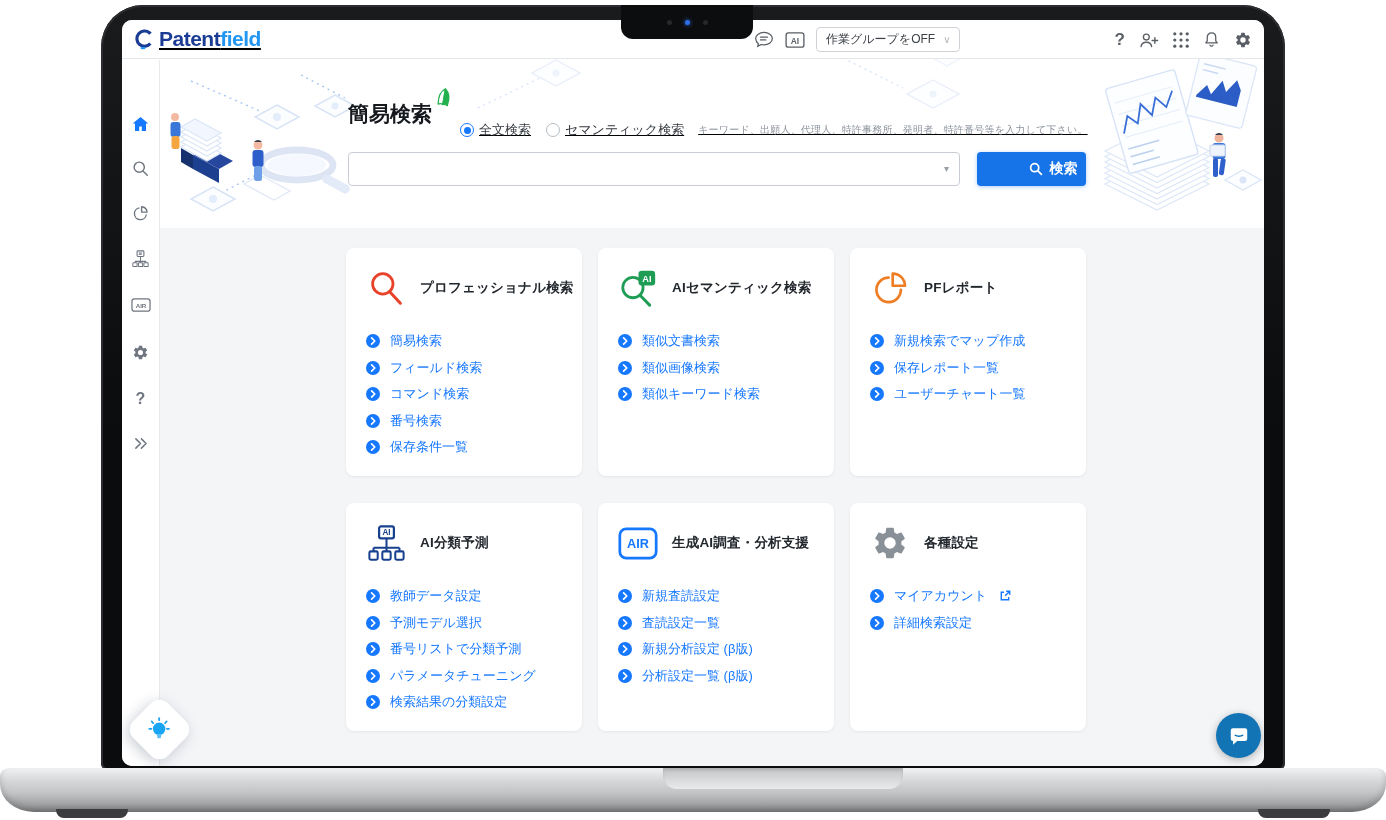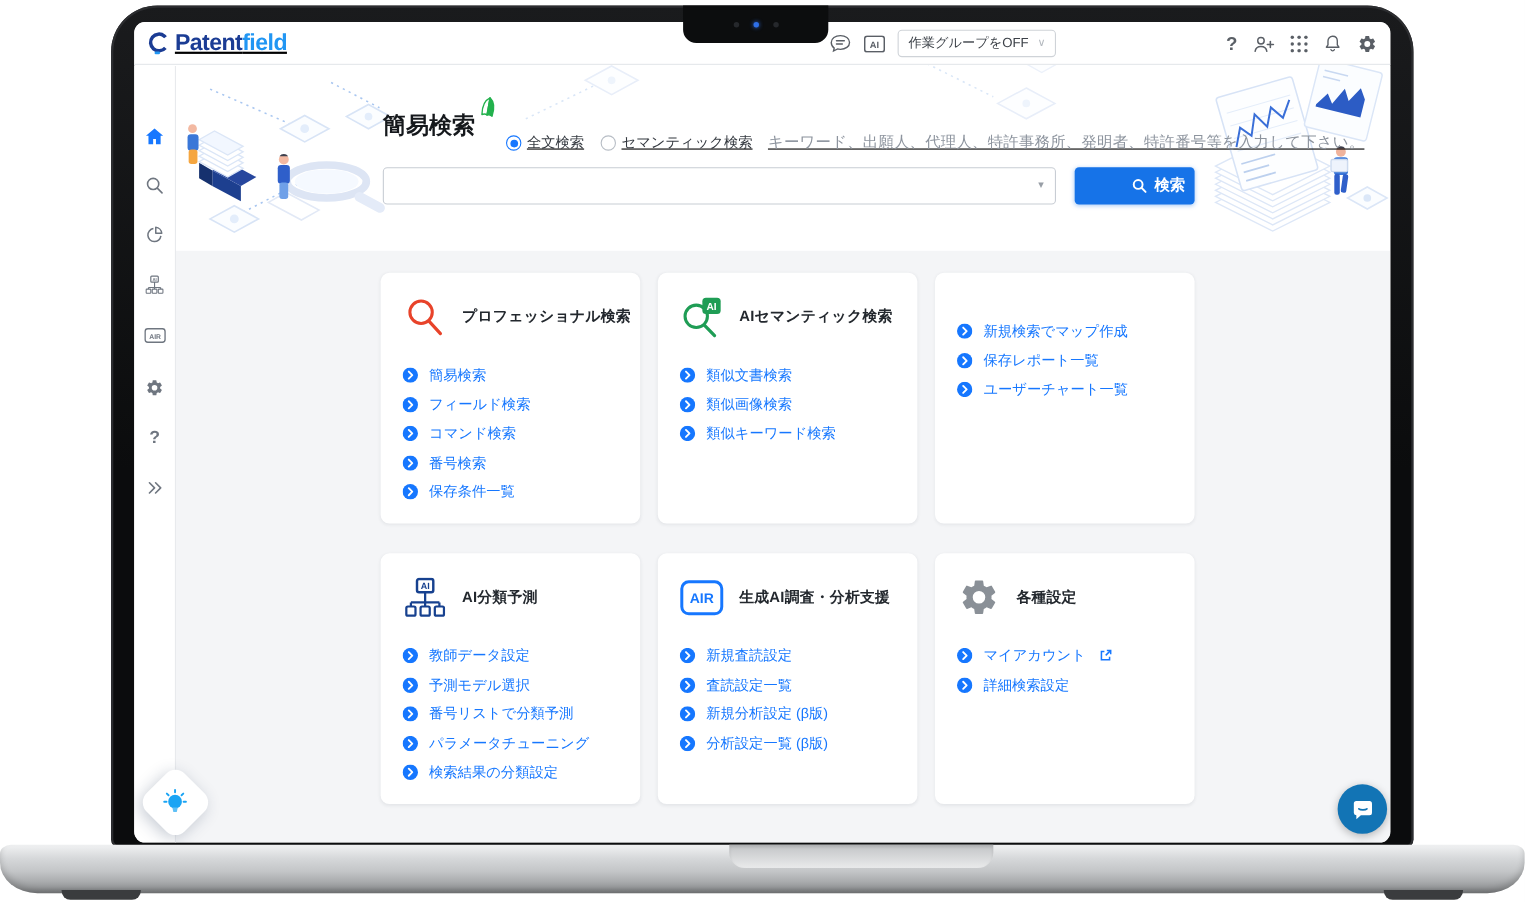--- a/index.html
+++ b/index.html
@@ -53,21 +53,21 @@
   .hero-bg { position:absolute; left:38px; top:40px; width:1104px; height:168px; background:#fff; z-index:1; }
   .illus { position:absolute; z-index:2; }
   .page-title { position:absolute; left:226px; top:80px; font-size:21px; font-weight:bold; color:#15181c; z-index:3; }
   .leaf-wrap { position:absolute; left:314px; top:68px; z-index:3; }
   .search-opts { position:absolute; left:338px; top:101px; display:flex; align-items:center; z-index:3;text-decoration:underline; }
   .radio { width:14px; height:14px; border-radius:50%; background:#fff; position:relative; cursor:pointer; }
   .radio.on { border:1px solid #1677ff; } .radio.on::after { content:""; position:absolute; left:2.5px; top:2.5px; width:7px; height:7px; border-radius:50%; background:#1677ff; }
   .radio.off { border:1px solid #b7bdc5; }
   .radio-label { font-size:13px; color:#33383f; margin-left:5px; }
   .opt-gap { width:15px; }
-  .helper { font-size:14px; color:#8d949e; margin-left:14px; letter-spacing:.2px; }
+  .helper { font-size:10px; color:#8d949e; margin-left:14px; letter-spacing:.2px; }
   .search-row { position:absolute; left:226px; top:132px; display:flex; z-index:3; }
   .search-box { width:612px; height:34px; border:1px solid #c8cdd4; border-radius:4px; background:#fff; position:relative; }
   .search-box input { width:100%; height:100%; border:none; outline:none; padding:0 28px 0 10px; font-size:13px;
     background:transparent; font-family:inherit; }
   .caret { position:absolute; right:10px; top:11px; color:#989ea6; font-size:10px; line-height:1; pointer-events:none; }
   .search-btn { margin-left:17px; width:109px; height:34px; background:#1673e8; border:none; border-radius:4px;
     color:#fff; font-weight:bold; font-size:14px; display:flex; align-items:center; justify-content:center; gap:7px;
     cursor:pointer; box-shadow:0 1px 4px rgba(22,115,232,.35); font-family:inherit;padding-left:43px; }
 
   
@@ -453,20 +453,29 @@
                   <circle cx="7" cy="7" r="7" fill="#1677ff"></circle>
                   <path d="M5.6 3.8 8.8 7l-3.2 3.2" fill="none" stroke="#fff" stroke-width="1.7" stroke-linecap="round" stroke-linejoin="round"></path>
                 </svg>
               </span>
       <span class="link-label">類似キーワード検索</span>
 
     </div>
           </div>
         </div>
         <div class="card">
+    <div class="card-header">
+      <span class="card-icon">
+              <svg viewBox="0 0 42 42" width="38" height="38">
+                <path d="M33 23A13.5 13.5 0 1 1 19.5 9.5" fill="none" stroke="#ee7d23" stroke-width="3" stroke-linecap="round"></path>
+                <path d="M24 5a13.5 13.5 0 0 1 13.5 13.5H24z" fill="none" stroke="#ee7d23" stroke-width="3" stroke-linejoin="round"></path>
+              </svg>
+            </span>
+      <span class="card-title">PFレポート</span>
+    </div>
     <div class="card-links">
     <div class="card-link">
       <span class="arrow">
                 <svg viewBox="0 0 14 14" width="14" height="14">
                   <circle cx="7" cy="7" r="7" fill="#1677ff"></circle>
                   <path d="M5.6 3.8 8.8 7l-3.2 3.2" fill="none" stroke="#fff" stroke-width="1.7" stroke-linecap="round" stroke-linejoin="round"></path>
                 </svg>
               </span>
       <span class="link-label">新規検索でマップ作成</span>
 

